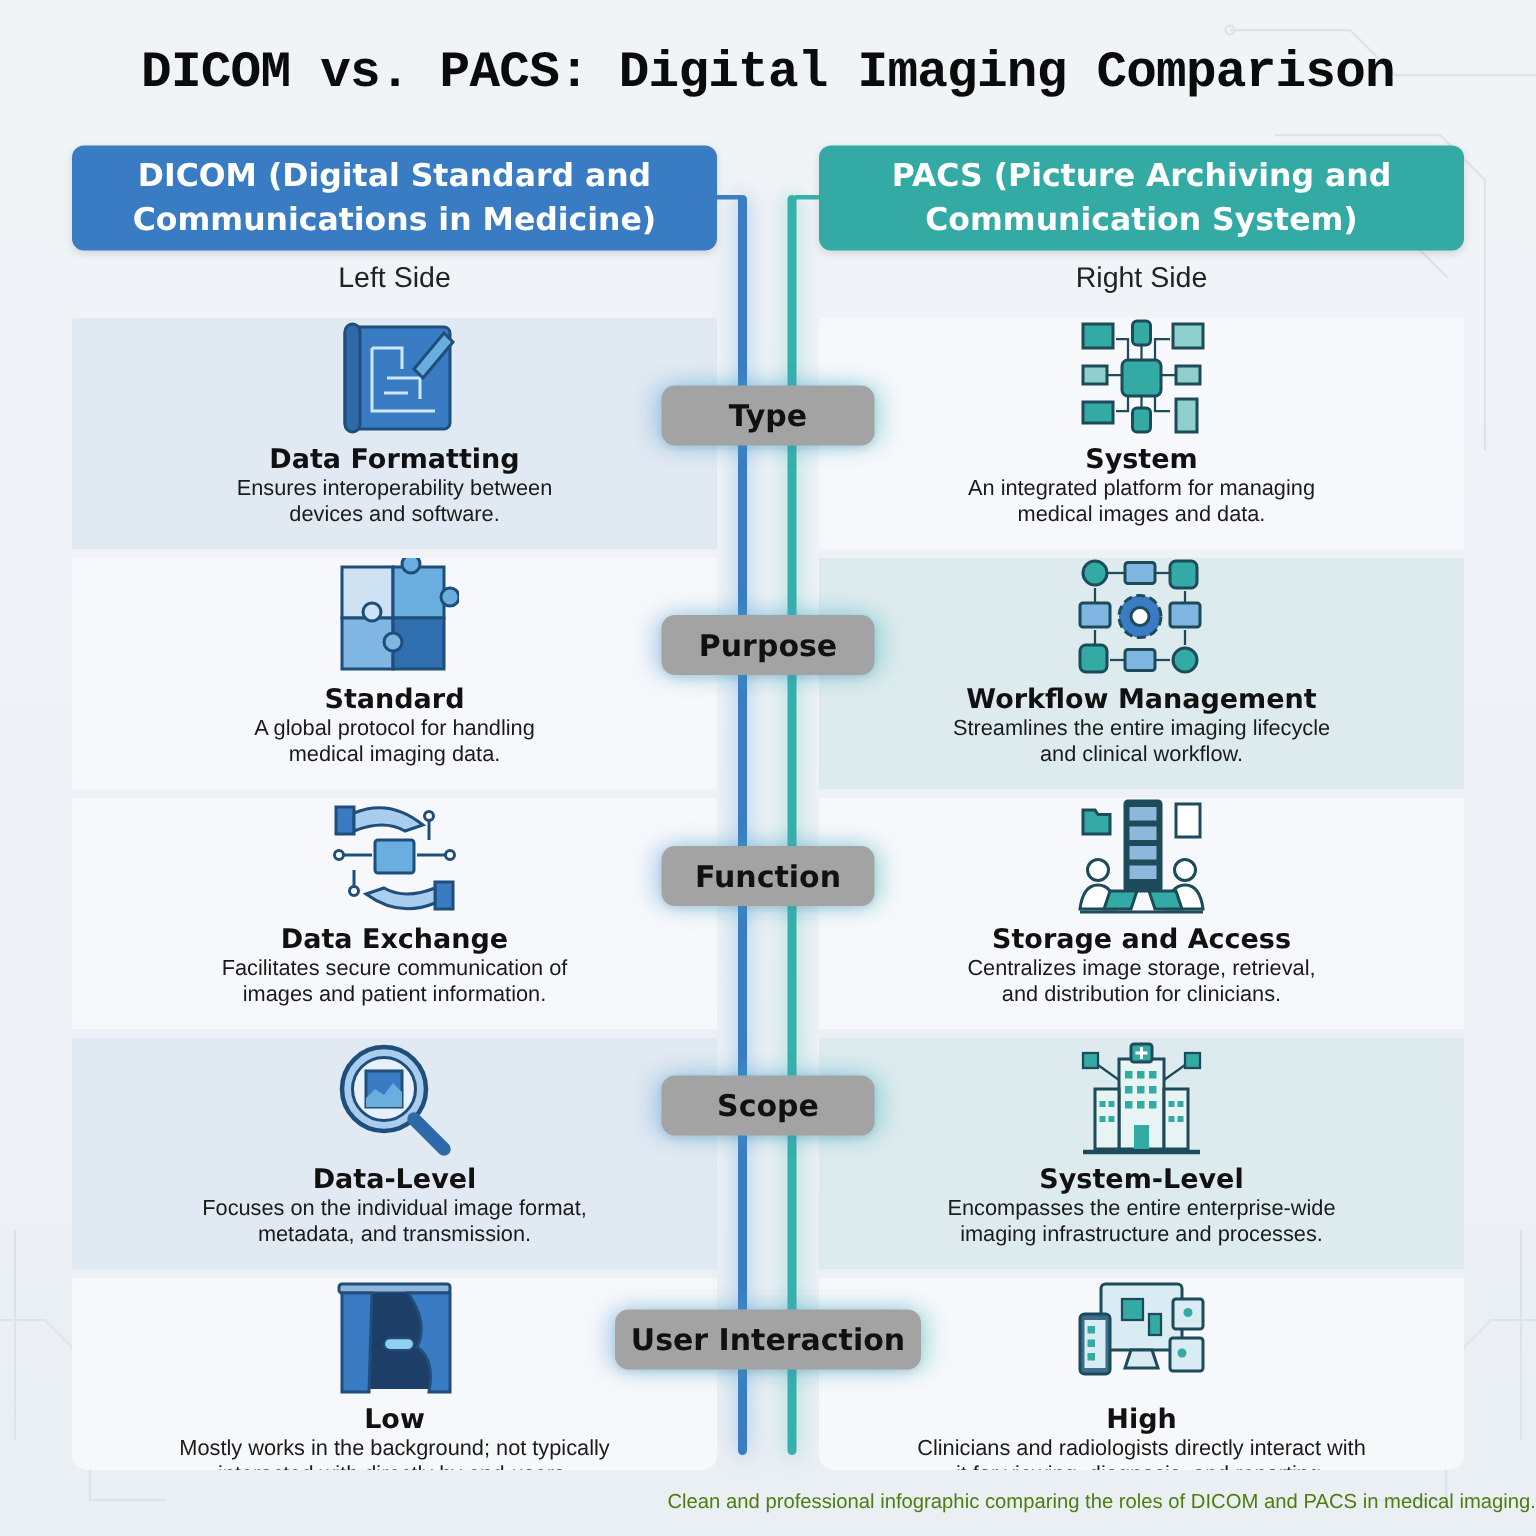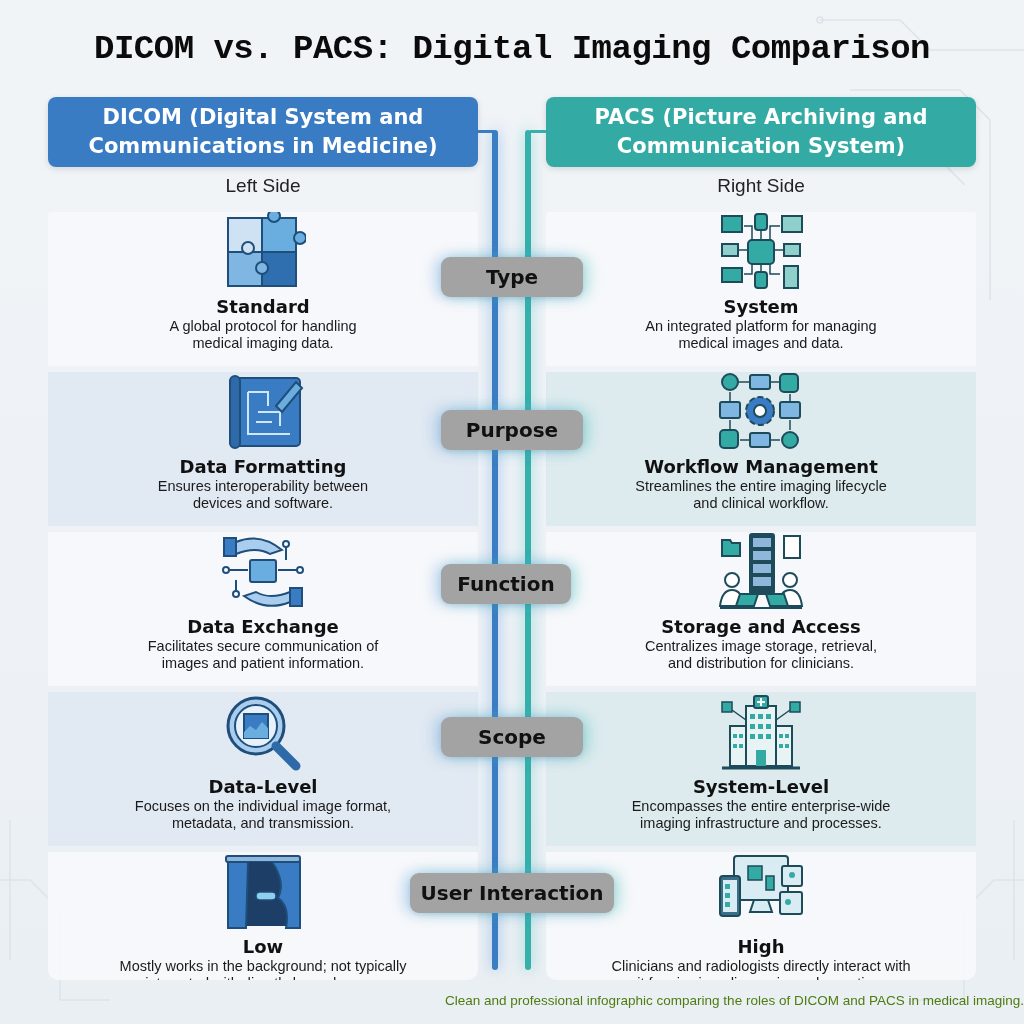--- a/index.html
+++ b/index.html
@@ -91,72 +91,72 @@
     <path d="M1024 880 L994 880 L964 910 L964 1000 L914 1000"></path>
     <path d="M10 820 L10 960"></path>
     <path d="M1014 820 L1014 960"></path>
   </g>
 </svg>
 
 <div class="title">DICOM vs. PACS: Digital Imaging Comparison</div>
 
 <div class="col-header left">
   <div>
-    <div>DICOM (Digital System and</div>
+    <div>DICOM (Digital Standard and</div>
     <div>Communications in Medicine)</div>
   </div>
 </div>
 <div class="col-header right">
   <div>
     <div>PACS (Picture Archiving and</div>
     <div>Communication System)</div>
   </div>
 </div>
 
 <div class="side-label left">Left Side</div>
 <div class="side-label right">Right Side</div>
 
 <div class="conn-hook left"></div>
 <div class="conn-hook right"></div>
 
 <div class="panel left">
+  <div class="row even">
+    <svg class="icon-box" viewBox="0 0 86 80">
+      <rect x="10" y="6" width="70" height="68" rx="4" fill="#3a7cc4" stroke="#1f4e7a" stroke-width="2"></rect>
+      <rect x="10" y="4" width="10" height="72" rx="5" fill="#2f6aa8" stroke="#1f4e7a" stroke-width="2"></rect>
+      <g stroke="#cfe6fb" stroke-width="2" fill="none">
+        <path d="M28 20 L28 62 L70 62"></path>
+        <path d="M28 20 L48 20 L48 34"></path>
+        <path d="M38 40 L60 40 L60 54"></path>
+        <path d="M36 50 L52 50"></path>
+      </g>
+      <path d="M56 34 L76 10 L82 16 L62 40 Z" fill="#6aaee0" stroke="#1f4e7a" stroke-width="2"></path>
+    </svg>
+    <div class="row-title">Data Formatting</div>
+    <div class="row-desc">
+      <div>Ensures interoperability between</div>
+      <div>devices and software.</div>
+    </div>
+  </div>
+
   <div class="row odd">
     <svg class="icon-box" viewBox="0 0 86 80">
       <rect x="8" y="6" width="34" height="34" fill="#cfe2f3" stroke="#1f4e7a" stroke-width="2"></rect>
       <rect x="42" y="6" width="34" height="34" fill="#6aaee0" stroke="#1f4e7a" stroke-width="2"></rect>
       <rect x="8" y="40" width="34" height="34" fill="#7fb6e2" stroke="#1f4e7a" stroke-width="2"></rect>
       <rect x="42" y="40" width="34" height="34" fill="#2f6fb0" stroke="#1f4e7a" stroke-width="2"></rect>
       <circle cx="54" cy="4" r="6" fill="#6aaee0" stroke="#1f4e7a" stroke-width="2"></circle>
       <circle cx="80" cy="26" r="6" fill="#6aaee0" stroke="#1f4e7a" stroke-width="2"></circle>
       <circle cx="28" cy="36" r="6" fill="#cfe2f3" stroke="#1f4e7a" stroke-width="2"></circle>
       <circle cx="42" cy="56" r="6" fill="#7fb6e2" stroke="#1f4e7a" stroke-width="2"></circle>
     </svg>
     <div class="row-title">Standard</div>
     <div class="row-desc">
       <div>A global protocol for handling</div>
       <div>medical imaging data.</div>
-    </div>
-  </div>
-
-  <div class="row even">
-    <svg class="icon-box" viewBox="0 0 86 80">
-      <rect x="10" y="6" width="70" height="68" rx="4" fill="#3a7cc4" stroke="#1f4e7a" stroke-width="2"></rect>
-      <rect x="10" y="4" width="10" height="72" rx="5" fill="#2f6aa8" stroke="#1f4e7a" stroke-width="2"></rect>
-      <g stroke="#cfe6fb" stroke-width="2" fill="none">
-        <path d="M28 20 L28 62 L70 62"></path>
-        <path d="M28 20 L48 20 L48 34"></path>
-        <path d="M38 40 L60 40 L60 54"></path>
-        <path d="M36 50 L52 50"></path>
-      </g>
-      <path d="M56 34 L76 10 L82 16 L62 40 Z" fill="#6aaee0" stroke="#1f4e7a" stroke-width="2"></path>
-    </svg>
-    <div class="row-title">Data Formatting</div>
-    <div class="row-desc">
-      <div>Ensures interoperability between</div>
-      <div>devices and software.</div>
     </div>
   </div>
 
   <div class="row odd">
     <svg class="icon-box" viewBox="0 0 86 80">
       <rect x="4" y="6" width="12" height="18" fill="#3a7cc4" stroke="#1f4e7a" stroke-width="2"></rect>
       <path d="M16 10 Q40 0 62 18 L50 22 Q36 14 16 22 Z" fill="#a9cdee" stroke="#1f4e7a" stroke-width="2"></path>
       <rect x="70" y="56" width="12" height="18" fill="#3a7cc4" stroke="#1f4e7a" stroke-width="2"></rect>
       <path d="M70 70 Q46 80 24 64 L36 60 Q50 68 70 60 Z" fill="#a9cdee" stroke="#1f4e7a" stroke-width="2"></path>
       <rect x="30" y="28" width="26" height="22" rx="2" fill="#6aaee0" stroke="#1f4e7a" stroke-width="2"></rect>
@@ -355,17 +355,17 @@
       <div>it for viewing, diagnosis, and reporting.</div>
     </div>
   </div>
 </div>
 
 <div class="connector left"></div>
 <div class="connector right"></div>
 
 <div class="pill" style="top:257px; left:441px; width:142px;">Type</div>
 <div class="pill" style="top:410px; left:441px; width:142px;">Purpose</div>
-<div class="pill" style="top:564px; left:441px; width:130px;">Function</div>
+<div class="pill" style="top:564px; left:441px; width:142px;">Function</div>
 <div class="pill" style="top:717px; left:441px; width:142px;">Scope</div>
 <div class="pill" style="top:873px; left:410px; width:204px;">User Interaction</div>
 
 <div class="footer">Clean and professional infographic comparing the roles of DICOM and PACS in medical imaging.</div>
 
 </body></html>

